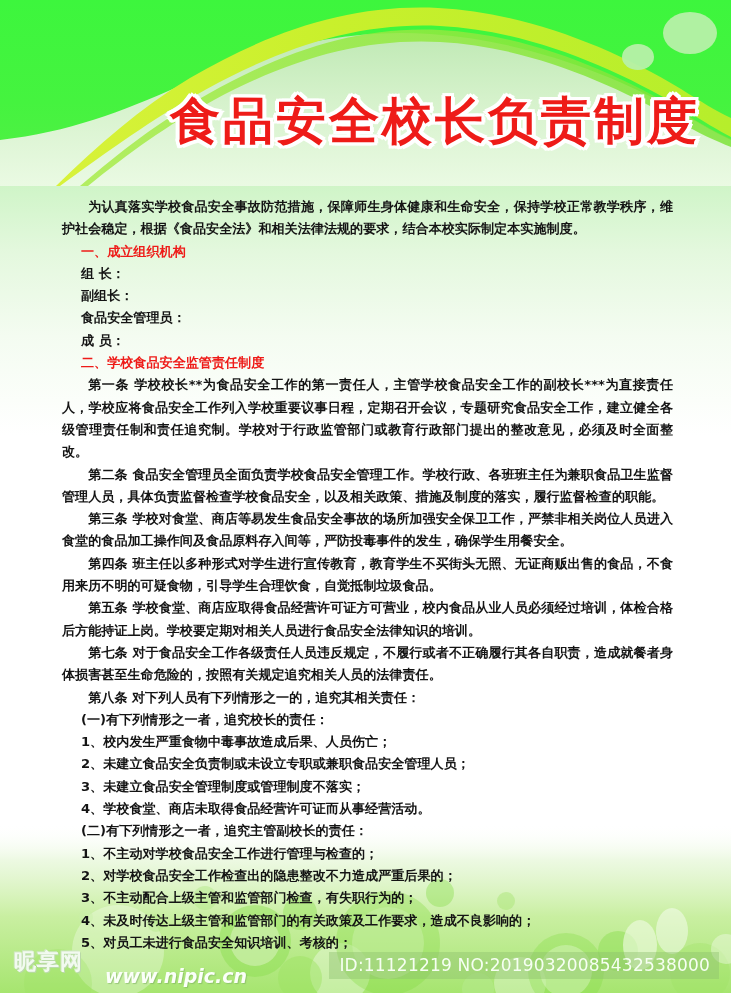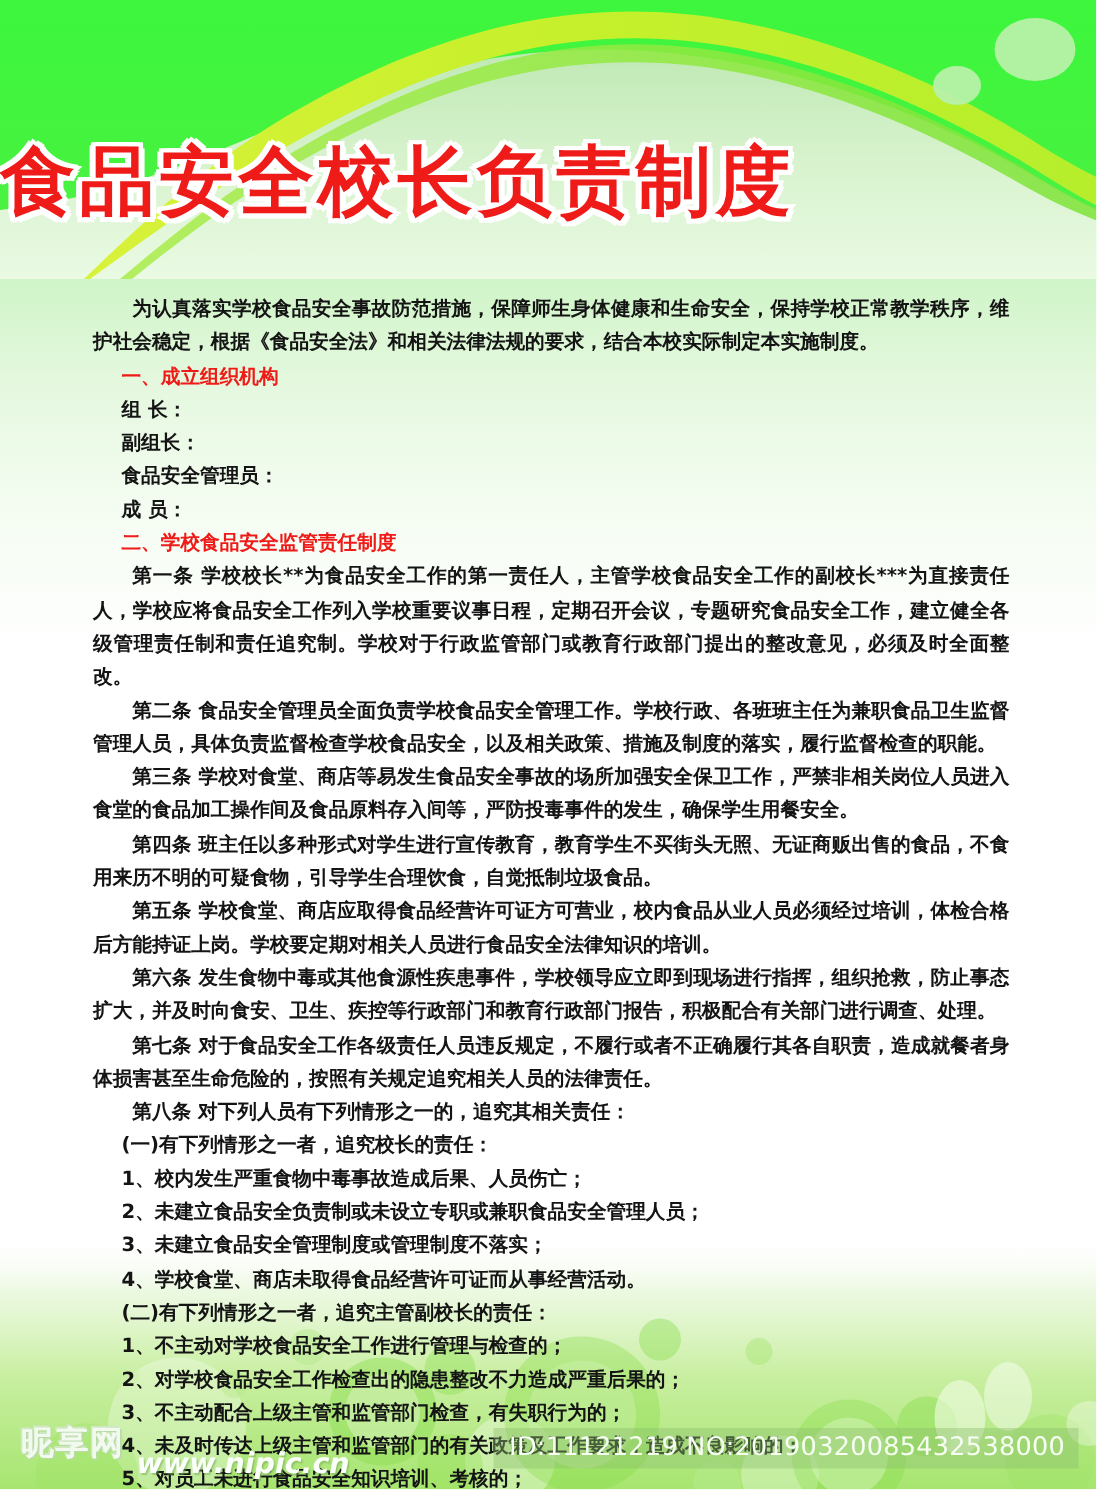--- a/index.html
+++ b/index.html
@@ -39,21 +39,21 @@
     width: 731px; height: 186px;
     overflow: hidden;
     z-index: 2;
   }
   .header svg { display: block; }
 
   .title-wrap {
     position: absolute;
     left: 0; top: 95px;
     width: 700px;
-    text-align: left;
+    text-align: right;
     z-index: 5;
     pointer-events: none;
   }
   .title {
     display: inline-block;
     font-family: "DejaVu Sans", "Liberation Sans", sans-serif;
     font-size: 50px;
     font-weight: bold;
     letter-spacing: 3px;
     color: #ee1b18;
@@ -115,21 +115,21 @@
   }
   .footer-deco svg { display: block; }
 
   
   .watermark {
     position: absolute;
     left: 14px; bottom: 6px;
     z-index: 9;
     display: flex;
     align-items: center;
-    gap: 8px;
+    gap: 22px;
     justify-content: space-between;
   }
   .wm-logo {
     font-size: 22px;
     font-weight: bold;
     color: #f2faf0;
     letter-spacing: 1px;
     text-shadow: 1px 1px 0 #b9d9a8, -1px -1px 0 #cfe7c2;
     font-family: "DejaVu Sans", "Liberation Sans", sans-serif;
   }
@@ -216,21 +216,20 @@
     <p class="roster">食品安全管理员：</p>
     <p class="roster">成 员：</p>
 
     <p class="sec-head">二、学校食品安全监管责任制度</p>
 
     <p class="para">第一条  学校校长**为食品安全工作的第一责任人，主管学校食品安全工作的副校长***为直接责任人，学校应将食品安全工作列入学校重要议事日程，定期召开会议，专题研究食品安全工作，建立健全各级管理责任制和责任追究制。学校对于行政监管部门或教育行政部门提出的整改意见，必须及时全面整改。</p>
     <p class="para">第二条  食品安全管理员全面负责学校食品安全管理工作。学校行政、各班班主任为兼职食品卫生监督管理人员，具体负责监督检查学校食品安全，以及相关政策、措施及制度的落实，履行监督检查的职能。</p>
     <p class="para">第三条  学校对食堂、商店等易发生食品安全事故的场所加强安全保卫工作，严禁非相关岗位人员进入食堂的食品加工操作间及食品原料存入间等，严防投毒事件的发生，确保学生用餐安全。</p>
     <p class="para">第四条  班主任以多种形式对学生进行宣传教育，教育学生不买街头无照、无证商贩出售的食品，不食用来历不明的可疑食物，引导学生合理饮食，自觉抵制垃圾食品。</p>
     <p class="para">第五条  学校食堂、商店应取得食品经营许可证方可营业，校内食品从业人员必须经过培训，体检合格后方能持证上岗。学校要定期对相关人员进行食品安全法律知识的培训。</p>
-    <p class="para">第六条  发生食物中毒或其他食源性疾患事件，学校领导应立即到现场进行指挥，组织抢救，防止事态扩大，并及时向食安、卫生、疾控等行政部门和教育行政部门报告，积极配合有关部门进行调查、处理。</p>
     <p class="para">第七条  对于食品安全工作各级责任人员违反规定，不履行或者不正确履行其各自职责，造成就餐者身体损害甚至生命危险的，按照有关规定追究相关人员的法律责任。</p>
     <p class="para">第八条  对下列人员有下列情形之一的，追究其相关责任：</p>
 
     <p class="subhead">(一)有下列情形之一者，追究校长的责任：</p>
     <p class="numitem">1、校内发生严重食物中毒事故造成后果、人员伤亡；</p>
     <p class="numitem">2、未建立食品安全负责制或未设立专职或兼职食品安全管理人员；</p>
     <p class="numitem">3、未建立食品安全管理制度或管理制度不落实；</p>
     <p class="numitem">4、学校食堂、商店未取得食品经营许可证而从事经营活动。</p>
 
     <p class="subhead">(二)有下列情形之一者，追究主管副校长的责任：</p>

